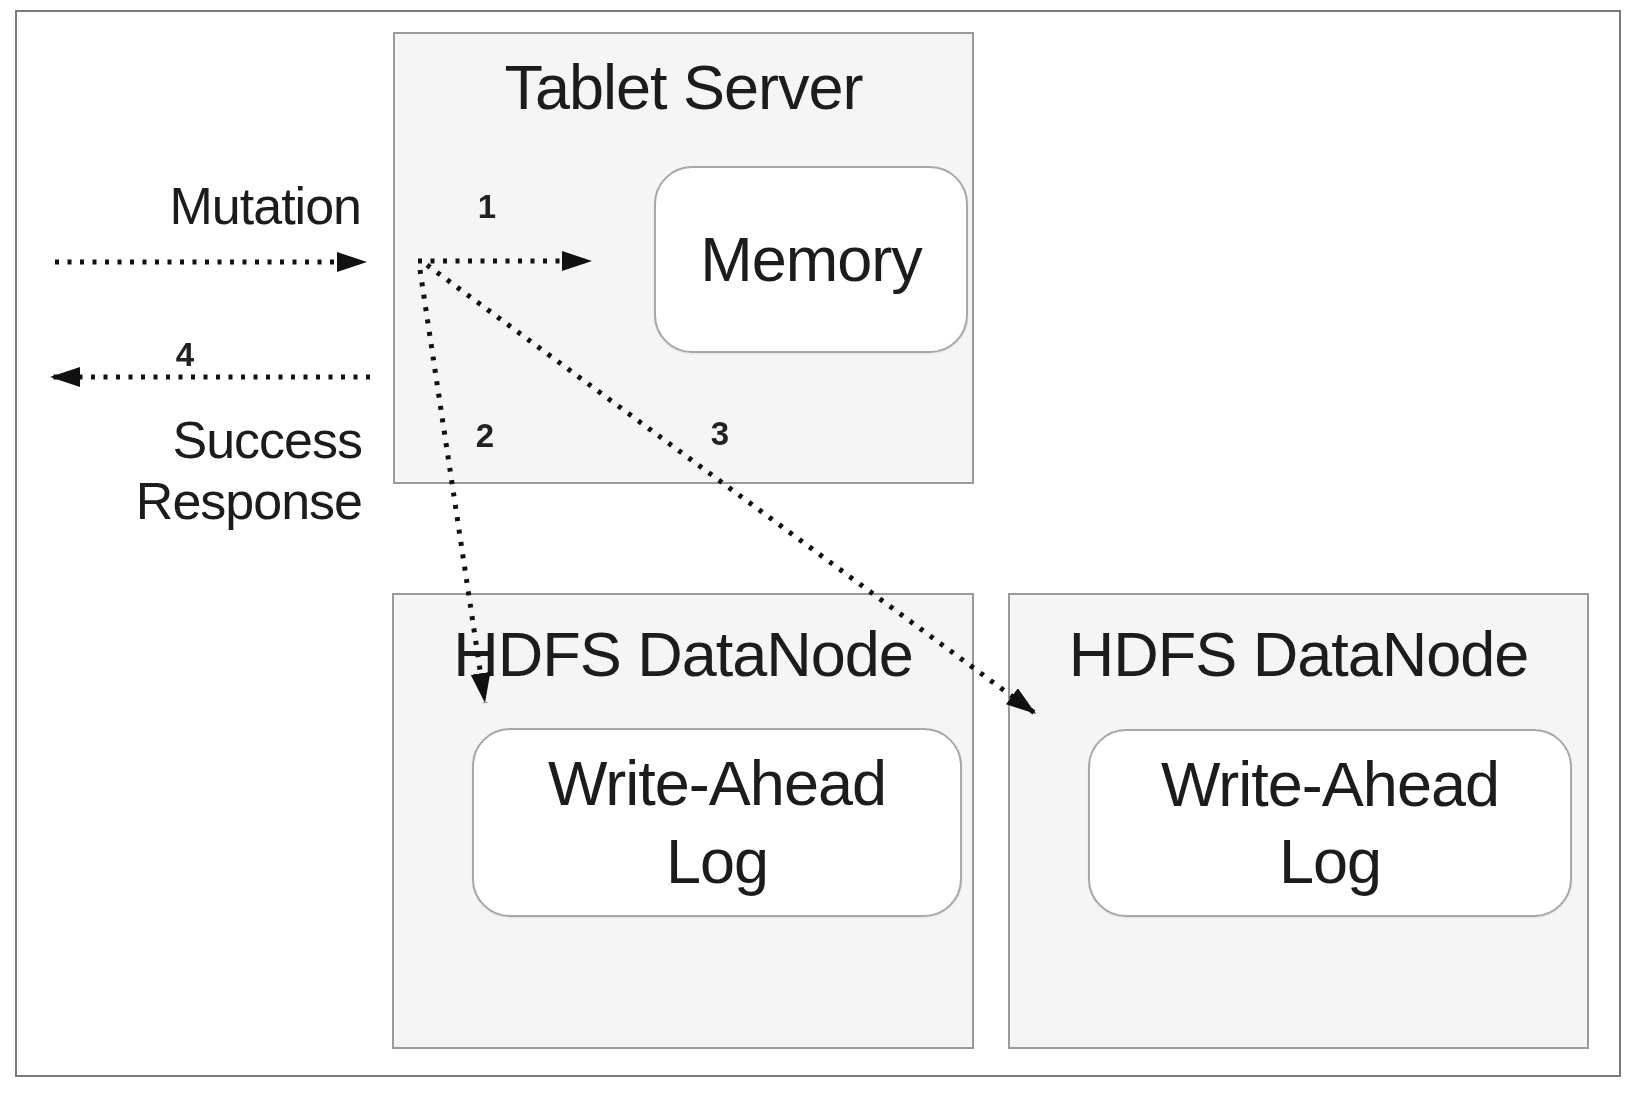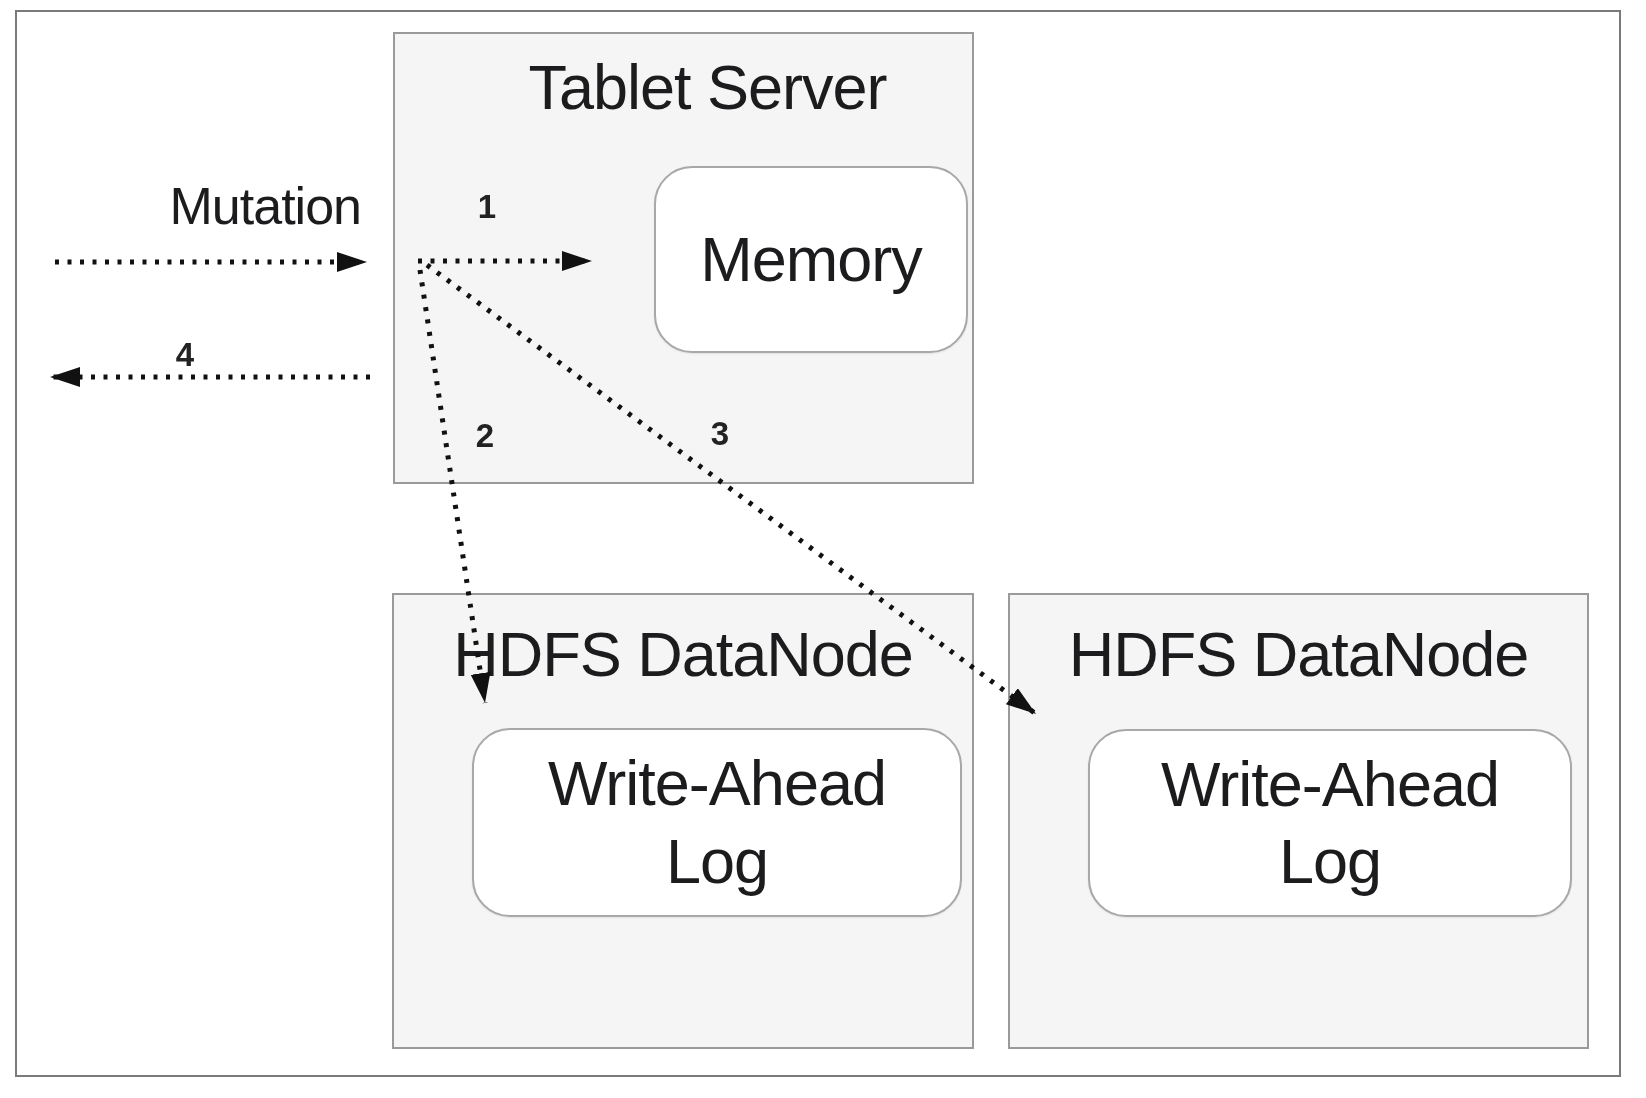--- a/index.html
+++ b/index.html
@@ -86,21 +86,21 @@
   svg.arrows .ah{ fill:var(--arrow-color); }
 </style>
 </head>
 <body>
 
 <div class="stage">
 
   <div class="frame"></div>
 
   <div class="node" style="left:393px;top:32px;width:581px;height:452px;">
-    <div class="node-title" style="top:20px;padding-left:24px;">Tablet Server</div>
+    <div class="node-title" style="top:20px;">Tablet Server</div>
   </div>
   <div class="pill" style="left:622px;top:166px;width:314px;height:187px;">
     <span>Memory</span>
   </div>
 
   <div class="node" style="left:392px;top:593px;width:582px;height:456px;">
     <div class="node-title" style="top:26px;">HDFS DataNode</div>
   </div>
   <div class="pill" style="left:440px;top:728px;width:490px;height:189px;">
     <span>Write-Ahead</span>
@@ -110,20 +110,24 @@
   <div class="node" style="left:1008px;top:593px;width:581px;height:456px;">
     <div class="node-title" style="top:26px;">HDFS DataNode</div>
   </div>
   <div class="pill" style="left:1056px;top:729px;width:484px;height:188px;">
     <span>Write-Ahead</span>
     <span>Log</span>
   </div>
 
   <div class="side-label" style="left:61px;top:176px;width:300px;">Mutation</div>
 
+  <div class="side-label" style="left:62px;top:410px;width:300px;">
+    <div>Success</div>
+    <div>Response</div>
+  </div>
 
   <span class="step-num" style="left:465px;top:188px;">1</span>
   <span class="step-num" style="left:463px;top:417px;">2</span>
   <span class="step-num" style="left:698px;top:415px;">3</span>
   <span class="step-num" style="left:163px;top:336px;">4</span>
 
   <svg class="arrows" viewBox="0 0 1646 1098">
     <defs>
       <marker id="ah" markerWidth="6.5" markerHeight="4.6" refX="6" refY="2" orient="auto" markerUnits="strokeWidth">
         <path class="ah" d="M0,0 L6,2 L0,4 Z"></path>

